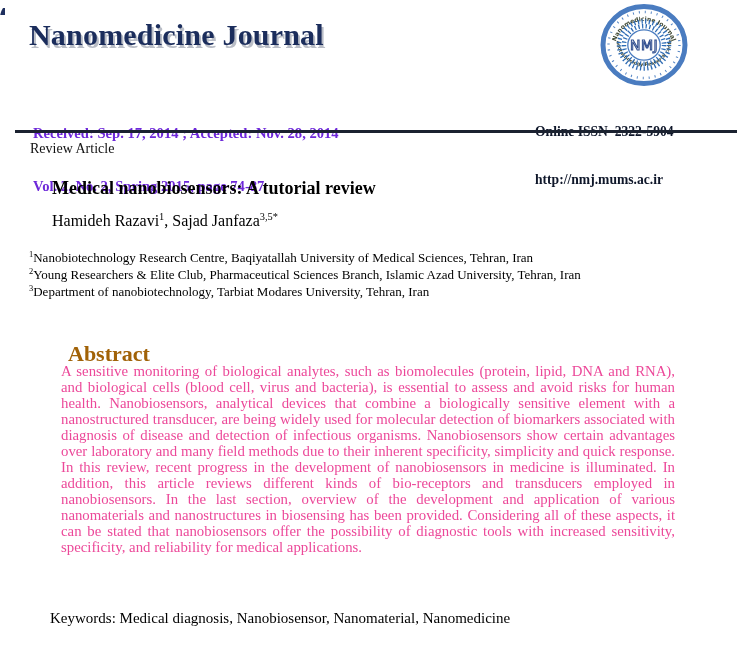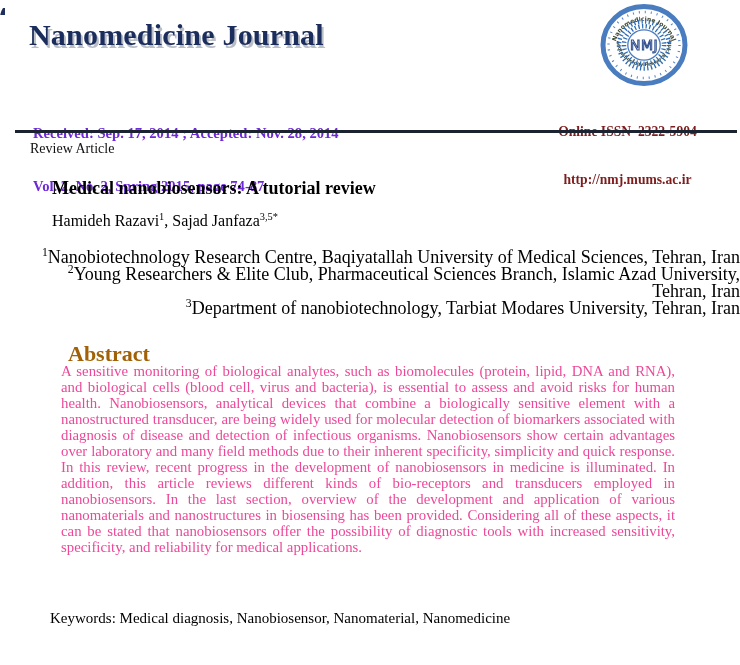--- a/index.html
+++ b/index.html
@@ -26,23 +26,23 @@
   .logo{
     position:absolute;left:600px;top:4px;width:88px;height:82px;
   }
   .received-block{
     position:absolute;left:33px;top:90px;
     font-size:14.6px;line-height:17.5px;font-weight:bold;
     color:#6d28d9;white-space:pre;
   }
   .issn-block{
     position:absolute;left:535px;top:92px;width:185px;
-    text-align:center;
+    text-align:left;
     font-size:13.6px;line-height:16px;font-weight:bold;
-    color:#7f1d1d;white-space:pre;
+    color:#0f172a;white-space:pre;
   }
   .header-divider{
     position:absolute;left:15px;top:130px;width:722px;height:3px;
     background:#1b2230;
   }
   .review-article{
     position:absolute;left:30px;top:141px;
     font-size:14px;color:#111;
   }
   .article-title{
@@ -52,21 +52,21 @@
   }
   .authors{
     position:absolute;left:52px;top:212px;
     font-size:16px;color:#000;white-space:nowrap;
   }
   .authors sup,.affiliations sup{
     font-size:0.65em;line-height:0;
   }
   .affiliations{
     position:absolute;left:29px;top:249px;
-    font-size:18px;line-height:17px;color:#000;text-align:right;
+    font-size:13px;line-height:17px;color:#000;
   }
   .abstract-heading{
     position:absolute;left:52px;top:325px;margin:16px;
     font-size:22px;font-weight:bold;color:#a16207;
   }
   .abstract-text{
     position:absolute;left:50px;top:352px;width:614px;margin:11px;
     font-size:14.8px;line-height:16px;
     text-align:justify;color:#ec4899;
   }

